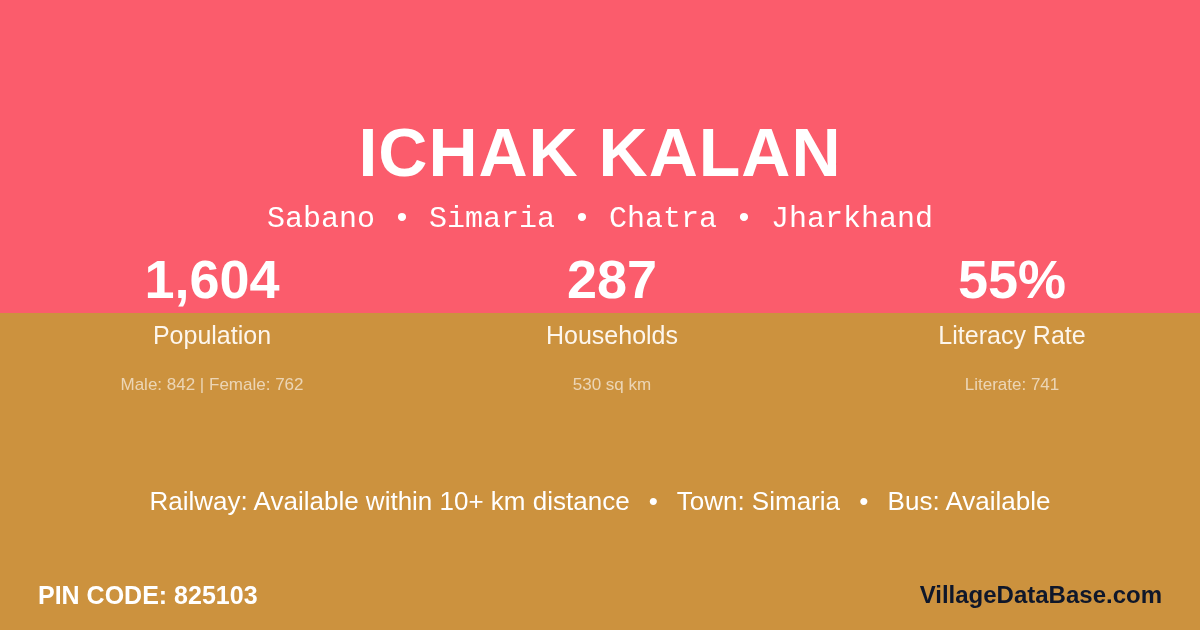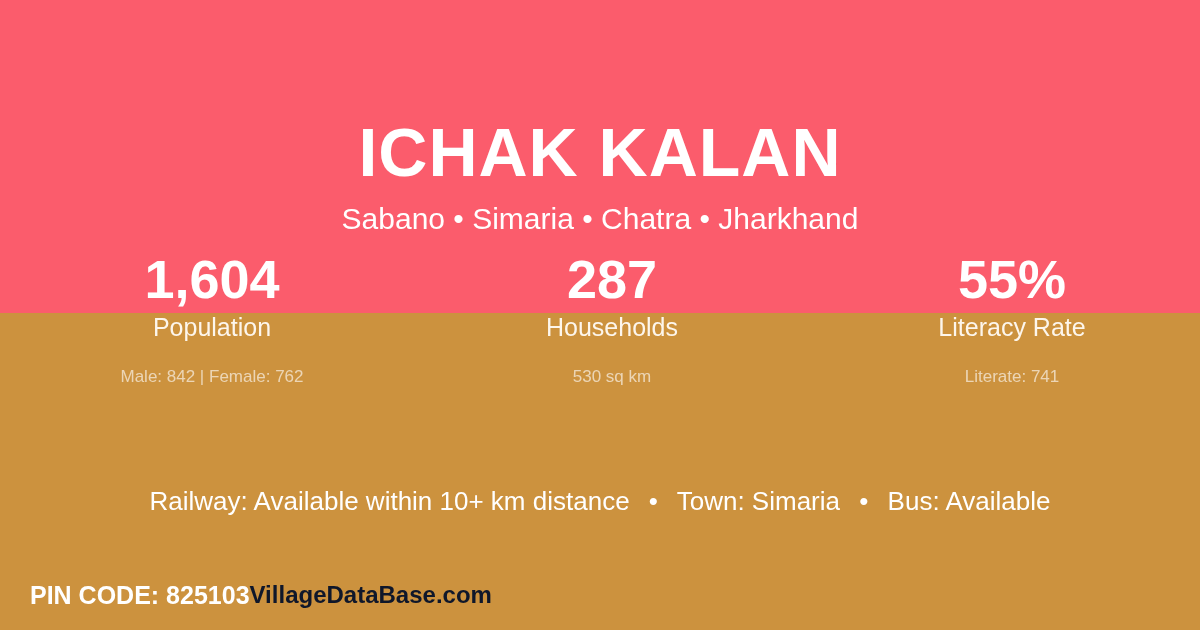--- a/index.html
+++ b/index.html
@@ -52,20 +52,21 @@
     line-height: 84px;
     letter-spacing: 1px;
     color: #FFFFFF;
   }
   .subtitle {
     margin-top: 6px;
     font-size: 30px;
     font-weight: 400;
     line-height: 38px;
     color: #FFFFFF;
+    font-family: Liberation Mono, monospace;
   }
 
   
   .stats {
     position: absolute;
     left: 0; top: 250px;
     width: 1200px;
     display: flex;
     flex-direction: row;
   }
@@ -74,21 +75,21 @@
     text-align: center;
     padding-left: 24px;
   }
   .stat-value {
     font-size: 54px;
     font-weight: 700;
     line-height: 58px;
     color: #FFFFFF;
   }
   .stat-label {
-    margin-top: 4px;
+    margin-top: 12px;
     font-size: 25px;
     font-weight: 400;
     line-height: 30px;
     color: #FDF6EC;
   }
   .stat-sub {
     margin-top: 24px;
     font-size: 17px;
     font-weight: 400;
     line-height: 22px;
@@ -111,24 +112,25 @@
     padding: 0 12px;
     color: #FFFFFF;
   }
 
   
   .footer {
     position: absolute;
     left: 0; bottom: 0;
     width: 1200px;
     height: 70px;
-    padding: 0 30px;
+    padding: 0 38px;
     display: flex;
     flex-direction: row;
     align-items: center;
+    justify-content: space-between;
   }
   .pin-code {
     font-size: 25px;
     font-weight: 700;
     line-height: 30px;
     color: #FFFFFF;
   }
   .brand {
     font-size: 24px;
     font-weight: 700;

